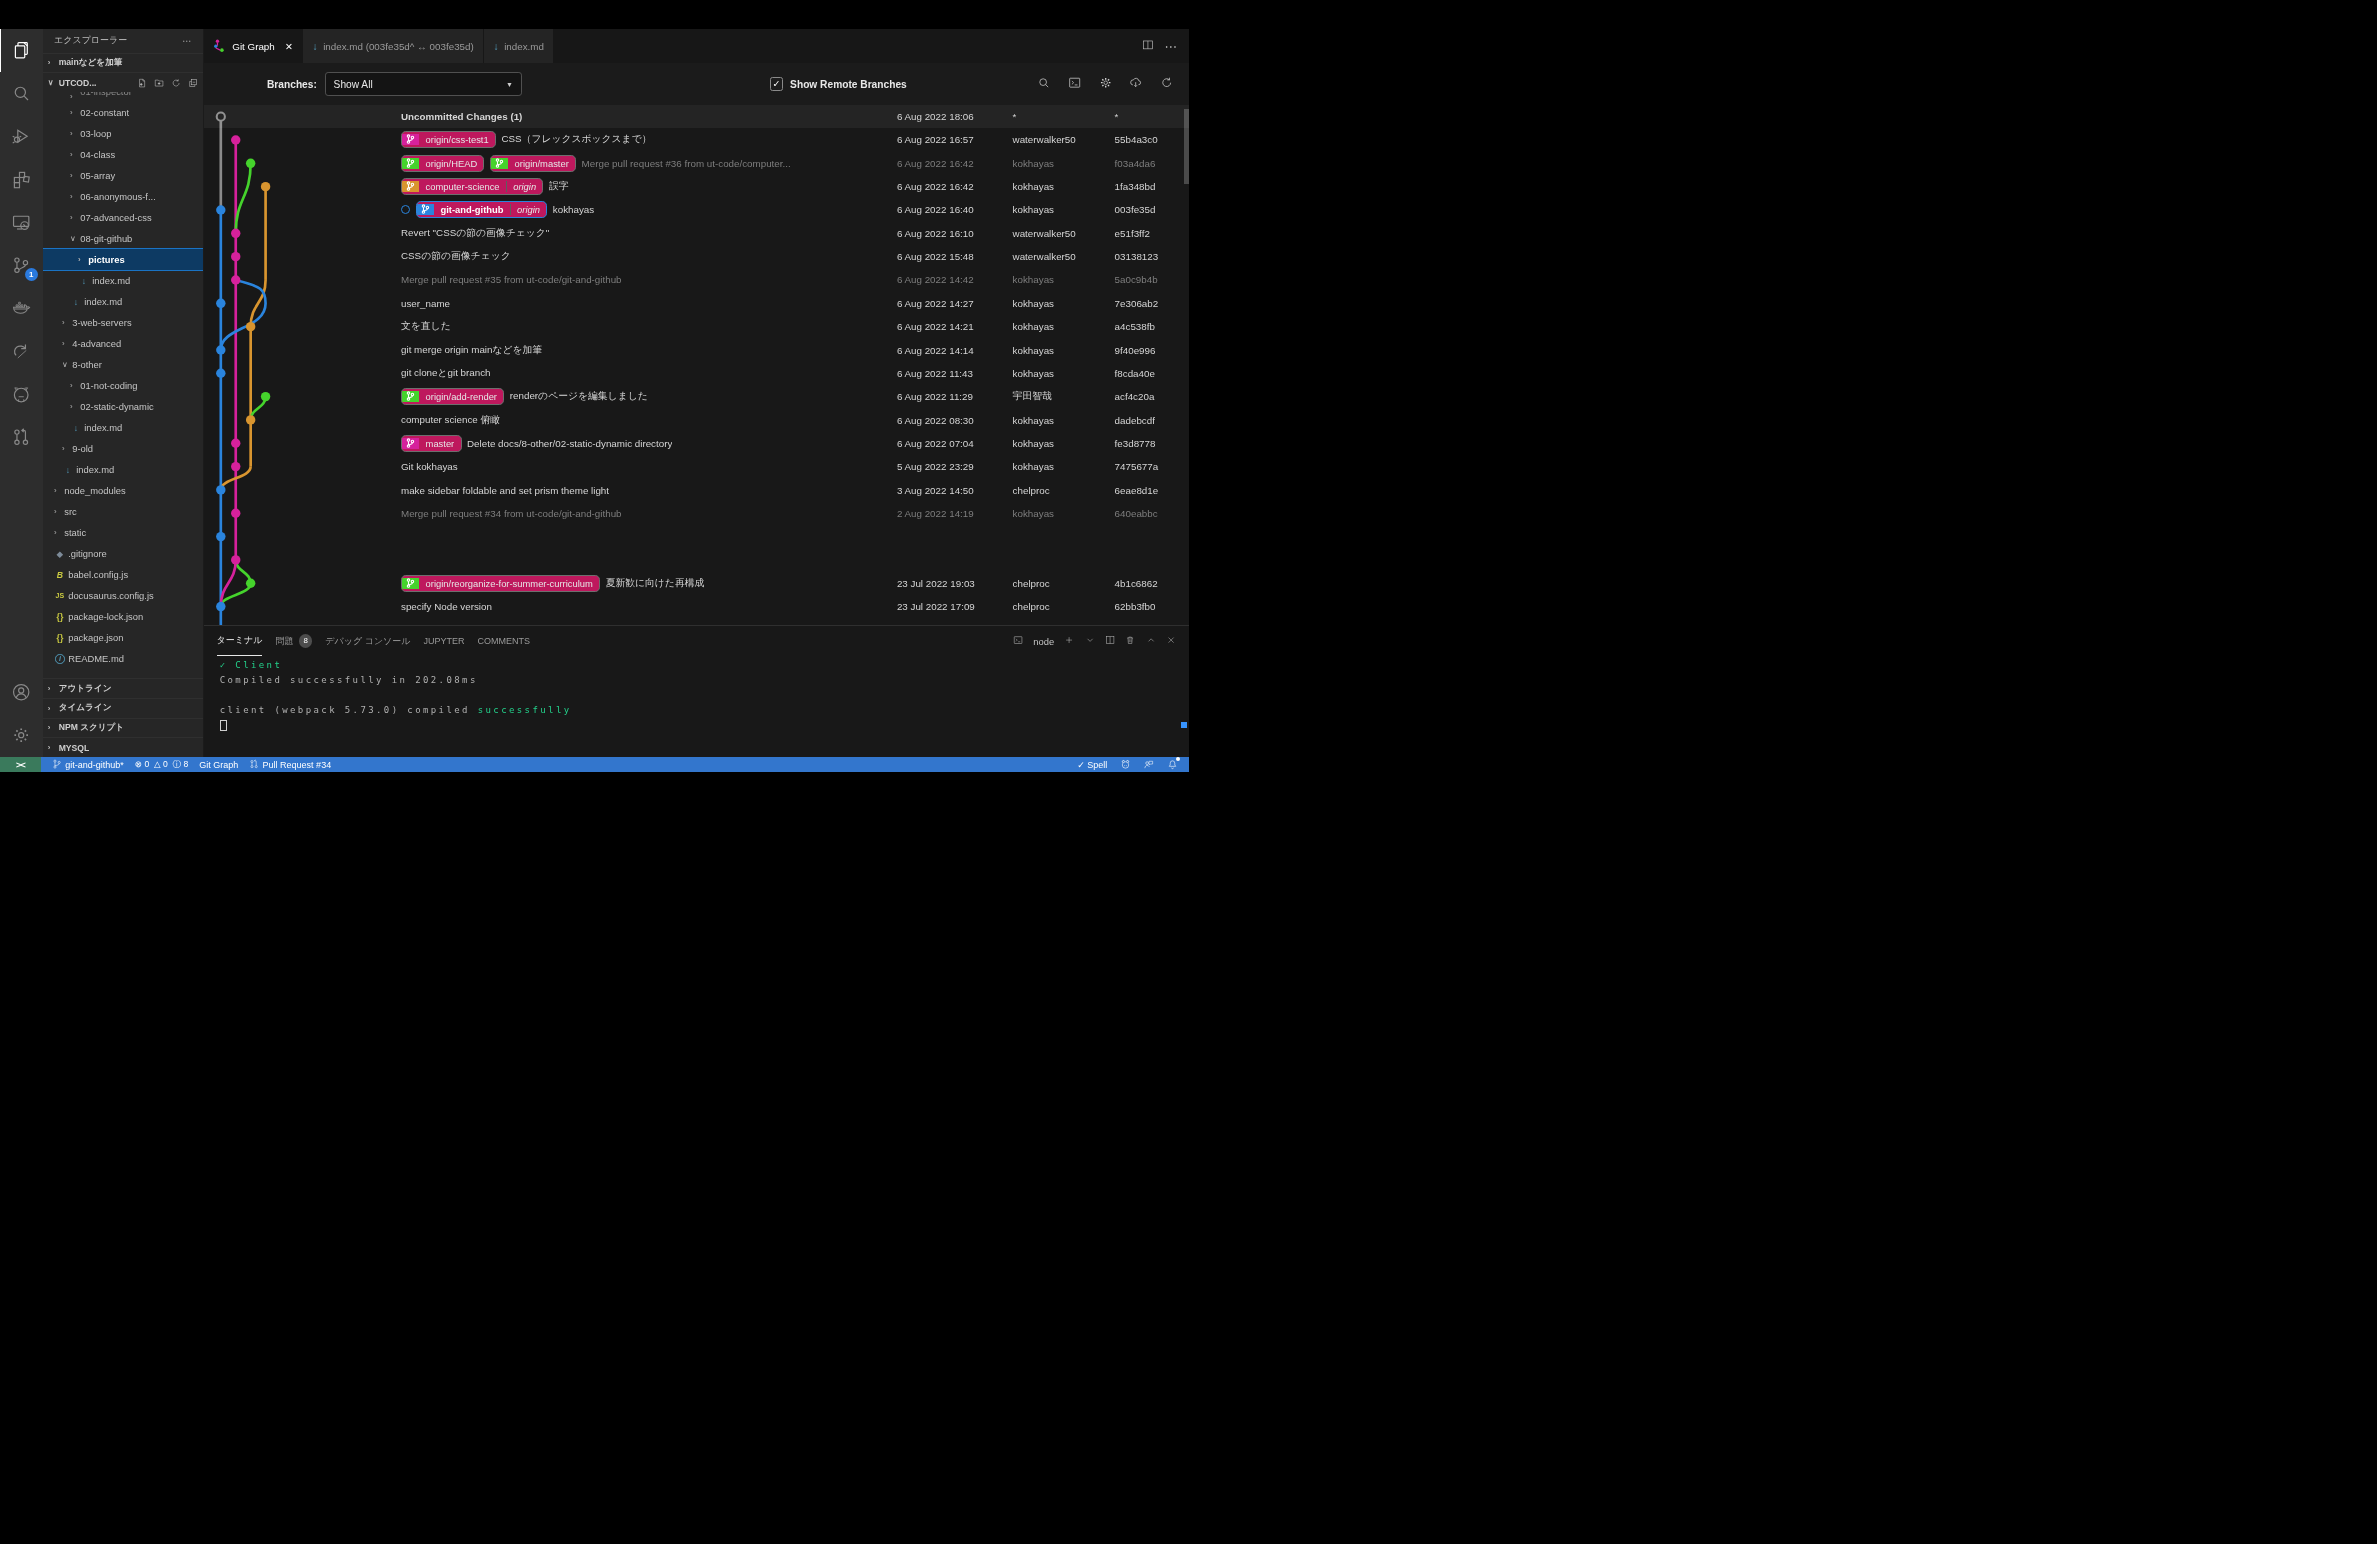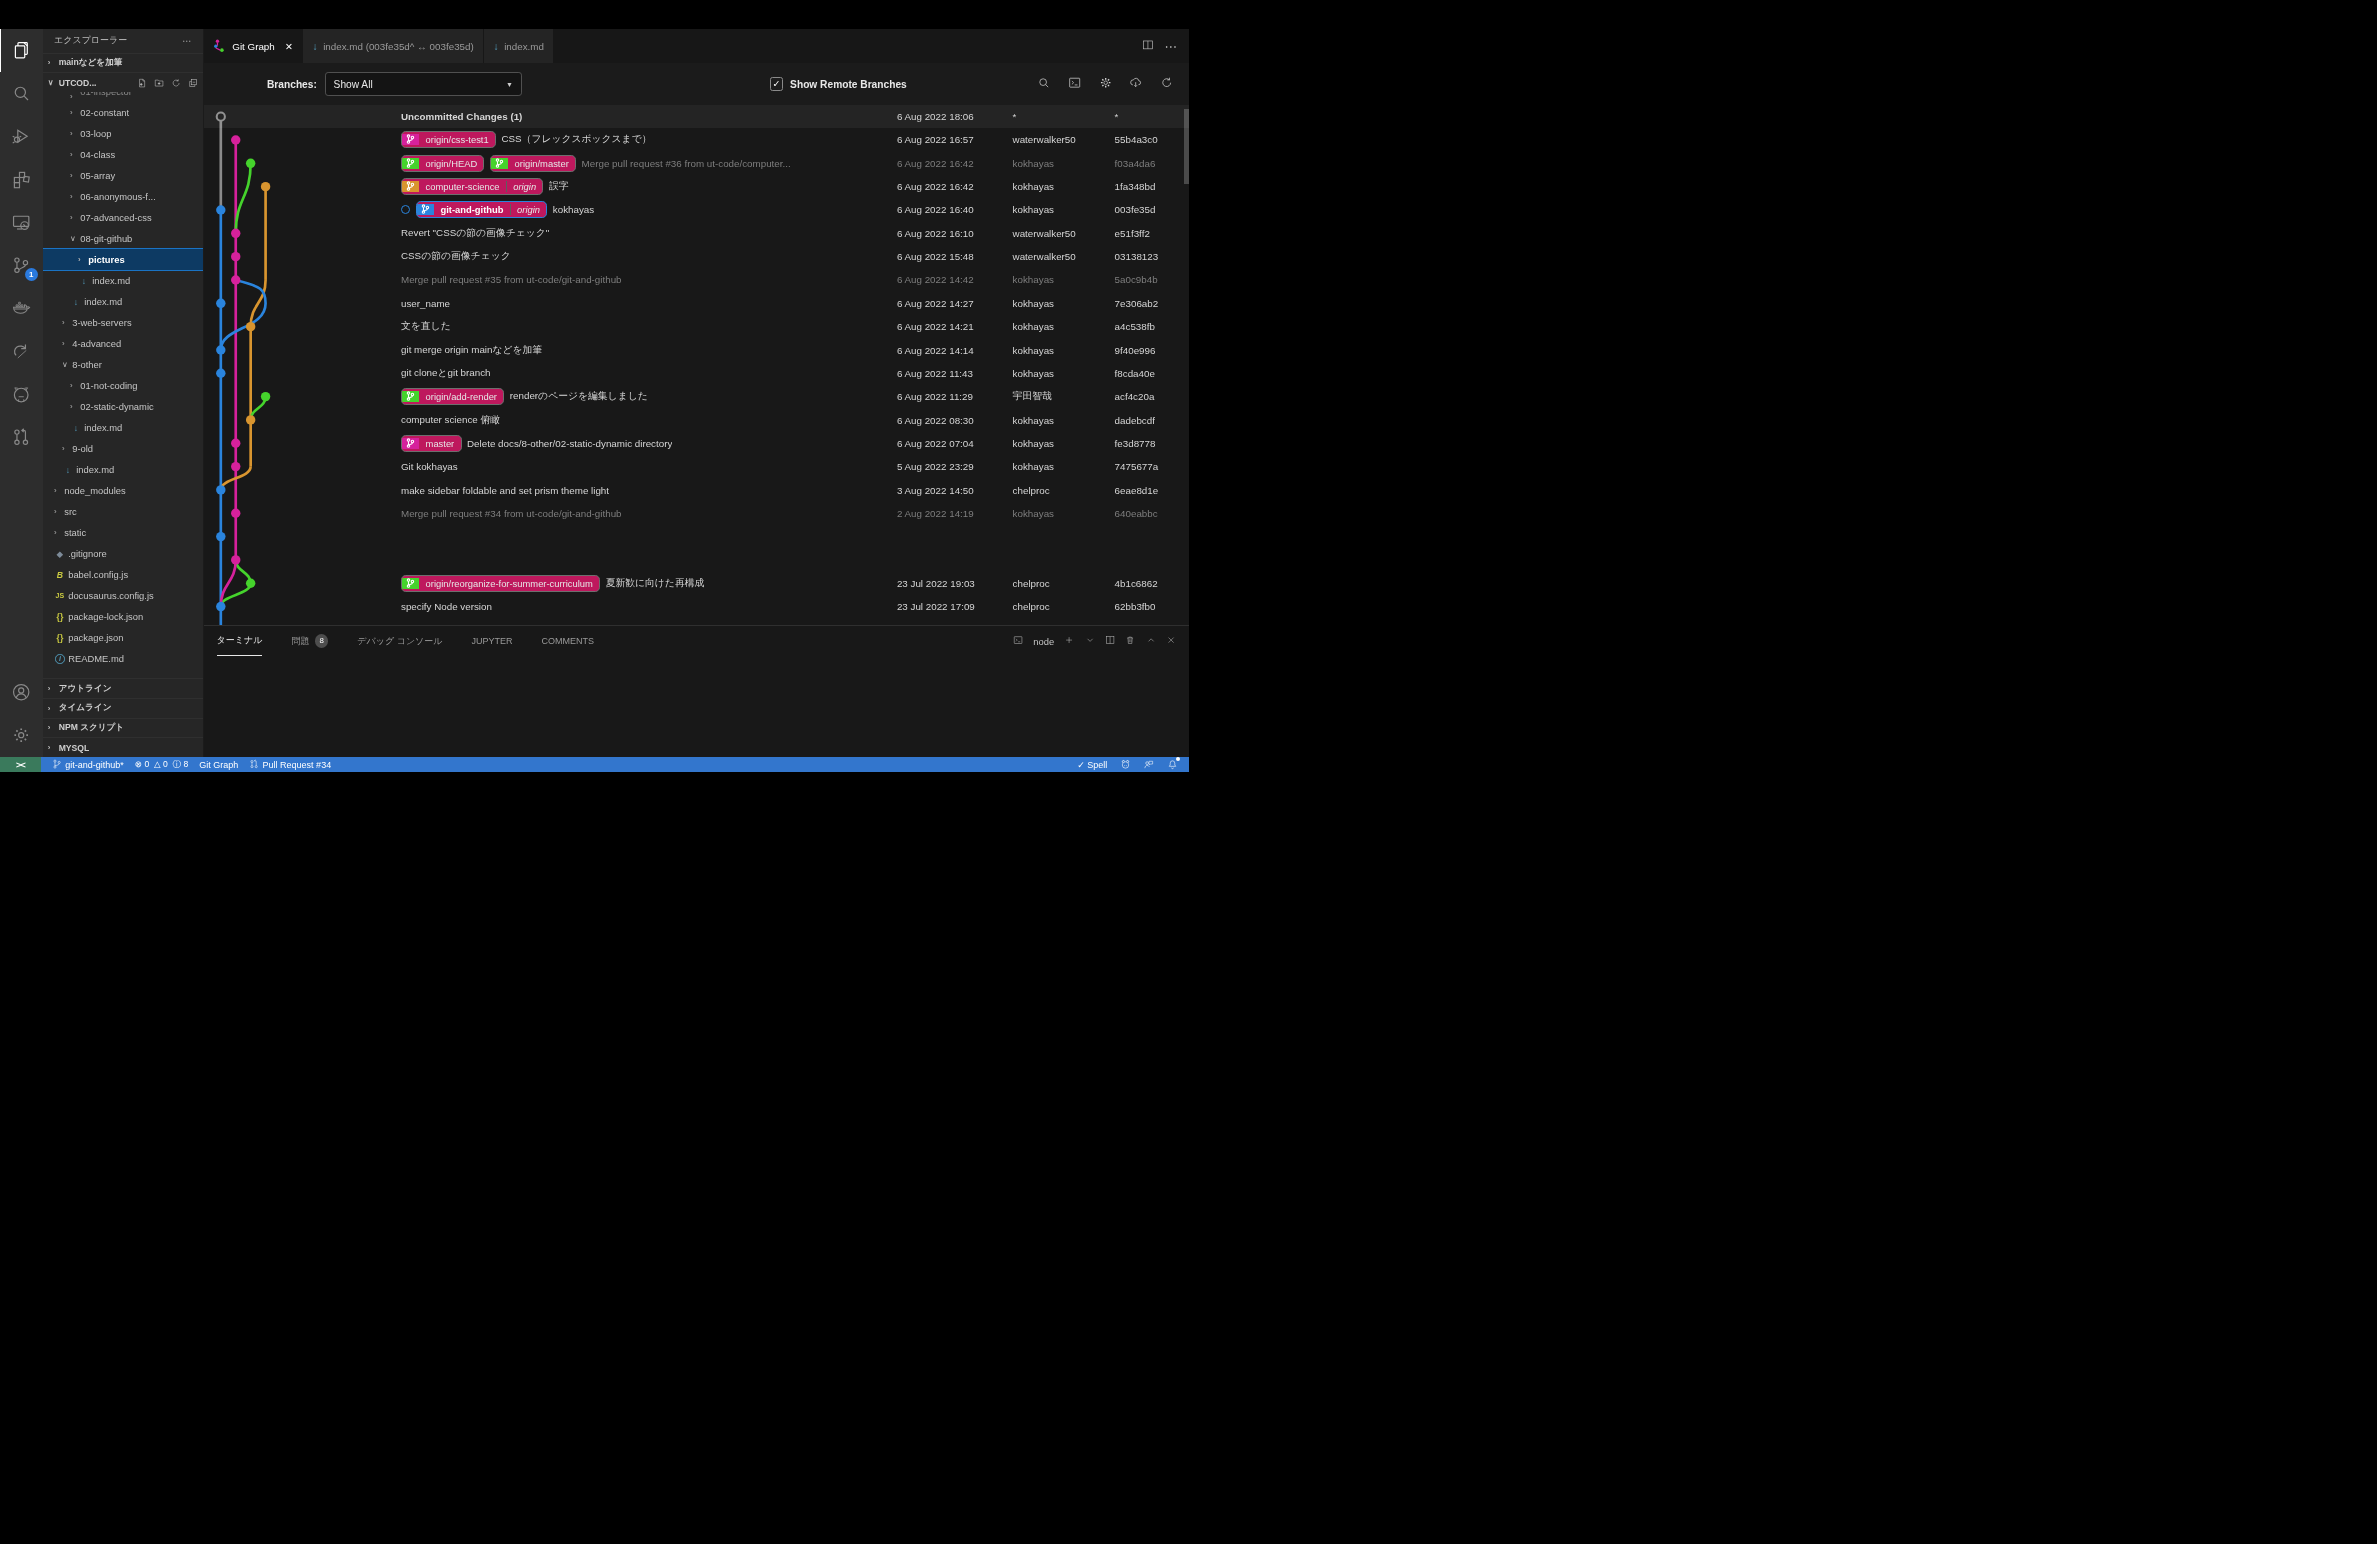--- a/index.html
+++ b/index.html
@@ -74,21 +74,21 @@
   .chip .blk svg { width:8.6px; height:10.2px; stroke:#fff; fill:none; stroke-width:1.5; }
   .chip .clabel { padding:0 6.3px; display:flex; align-items:center; font-size:9.4px; }
   .chip .corigin { padding:0 6.3px; display:flex; align-items:center; font-style:italic; border-left:0.8px solid #5e5e5e; font-size:9.4px; }
   .chip.sel { border:1.2px solid #2a84dd; }
   .chip.sel .clabel { font-weight:bold; color:#fff; }
   .ring { width:9.4px; height:9.4px; border:1.6px solid #2a84dd; border-radius:50%; flex:none; }
   .gg-scrollthumb { position:absolute; right:0; top:3.9px; width:5.5px; height:75px; background:#4a4a4a; }
 
   
   .panel { height:111px; border-top:0.8px solid #2f2f2f; background:#181818; display:flex; flex-direction:column; }
-  .panel-tabs { height:30px; display:flex; padding:0 12.6px; gap:29px; font-size:9px; color:#9a9a9a; }
+  .panel-tabs { height:30px; display:flex; padding:0 12.6px; gap:13px; font-size:9px; color:#9a9a9a; }
   .ptab { display:flex; align-items:center; gap:5.5px; height:100%; cursor:pointer; text-transform:none; }
   .ptab.active { color:#e7e7e7; border-bottom:0.8px solid #e7e7e7; }
   .pbadge { background:#4d4d4d; color:#fff; border-radius:50%; width:13.4px; height:13.4px; display:flex; align-items:center; justify-content:center; font-size:7.9px; }
   .panel-right { margin-left:auto; display:flex; align-items:center; gap:10.2px; color:#c5c5c5; font-size:9.4px; }
   .panel-right svg { width:11px; height:11px; stroke:currentColor; fill:none; stroke-width:1.2; cursor:pointer; }
   .term { flex:1; padding:1.6px 0 0 15.7px; font-family:"DejaVu Sans Mono", monospace; font-size:9px; line-height:15px; letter-spacing:2.4px; color:#cccccc; position:relative; }
   .term .green { color:#23d18b; }
   .term .grey { color:#b0b0b0; }
   .cursor { display:inline-block; width:7px; height:11px; border:0.8px solid #cfcfcf; vertical-align:middle; }
   .term-blue-sq { position:absolute; right:1.6px; bottom:7.9px; width:6.3px; height:6.3px; background:#3794ff; }
@@ -756,20 +756,28 @@
                 <path d="M10 10 v7 M14 10 v7"></path>
               </svg></span>
   <span><svg viewBox="0 0 24 24" style="width:10.2px;height:10.2px">
                 <path d="M6 15 l6 -6 l6 6"></path>
               </svg></span>
   <span><svg viewBox="0 0 24 24" style="width:10.2px;height:10.2px">
                 <path d="M6 6 l12 12 M18 6 l-12 12"></path>
               </svg></span>
           </div>
         </div>
+      <div class="term" id="term">
+          <div><span class="green">✓ </span><span class="green">Client</span></div>
+          <div><span class="grey">  Compiled successfully in 202.08ms</span></div>
+          <div>&nbsp;</div>
+          <div><span class="grey">client (webpack 5.73.0) compiled </span><span class="green">successfully</span></div>
+          <div><span class="cursor"></span></div>
+          <div class="term-blue-sq"></div>
+        </div>
     </div>
   </div>
 </div>
 
 <div class="statusbar" id="statusbar">
     <div class="sb-remote">&gt;&lt;</div>
     <div class="st-item">
       <svg viewBox="0 0 24 24" style="width:10.2px;height:10.2px">
         <circle cx="7" cy="5" r="2.5"></circle>
         <circle cx="7" cy="19" r="2.5"></circle>

